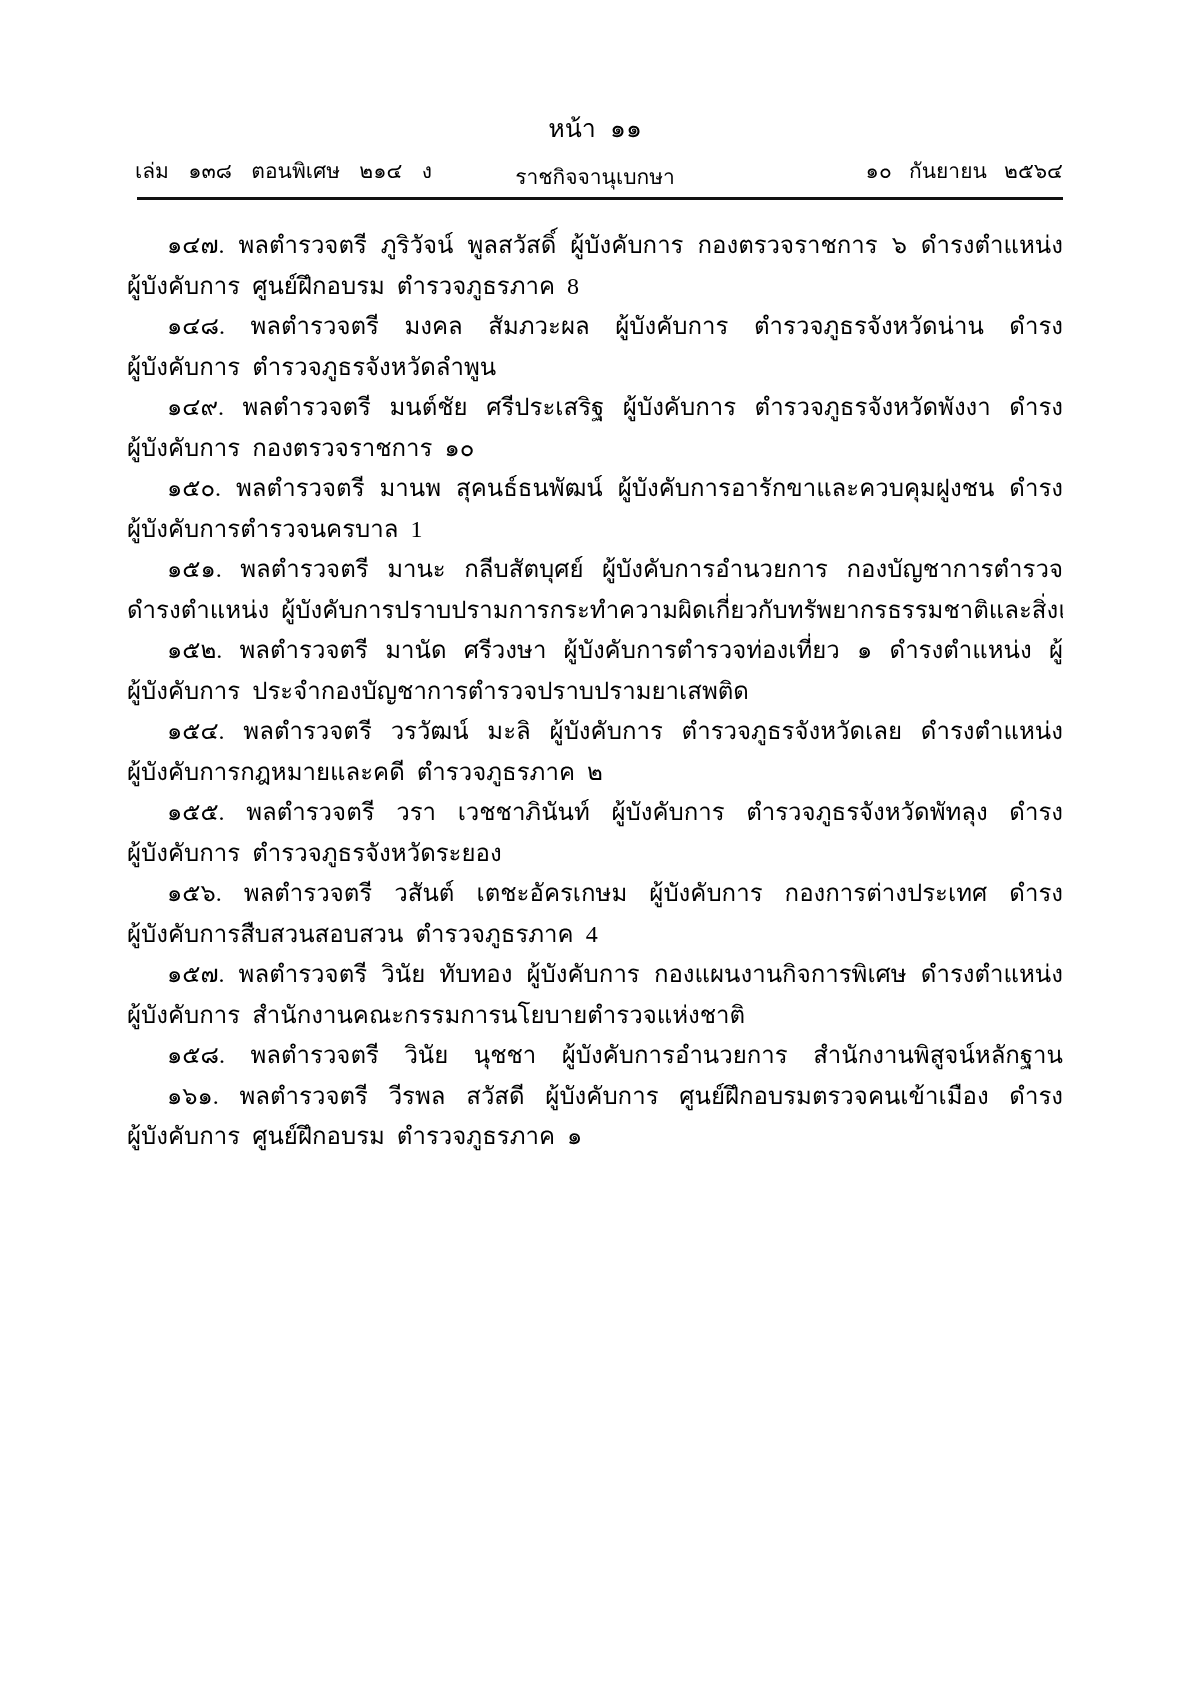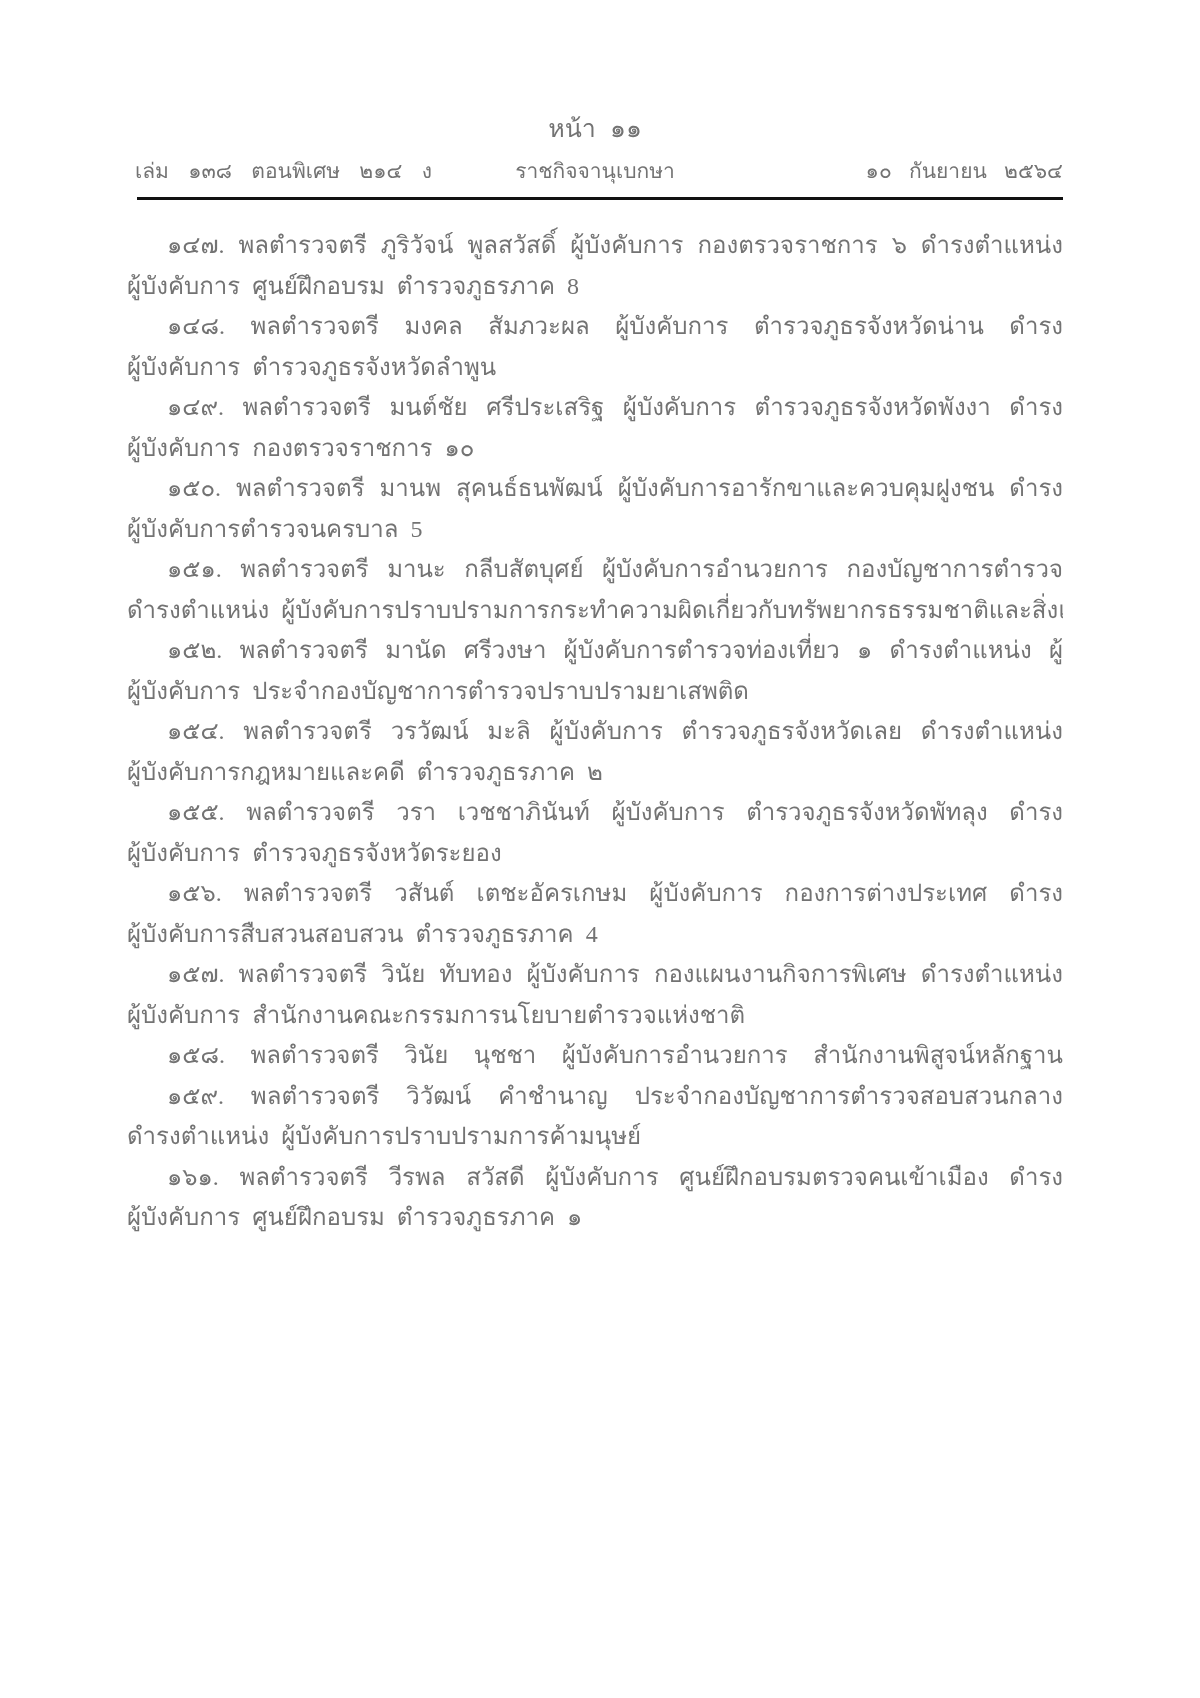--- a/index.html
+++ b/index.html
@@ -5,21 +5,21 @@
   html, body {
     margin: 0;
     padding: 0;
     background: #ffffff;
   }
   .page {
     position: relative;
     width: 1151px;
     height: 1698px;
     background: #ffffff;
-    color: #737373;
+    color: #000000;
     font-family: "Liberation Serif", "DejaVu Serif", serif;
     overflow: hidden;
   }
   .content {
     position: absolute;
     left: 127px;
     top: 0;
     width: 936px;
   }
   .gz-header {
@@ -42,22 +42,23 @@
     position: absolute;
     left: 8px;
     top: 0;
     word-spacing: 14px;
     white-space: nowrap;
   }
   .gazette-title {
     position: absolute;
     left: 50%;
     transform: translateX(-50%);
-    top: 0;
+    top: 8px;
     white-space: nowrap;
+    font-family: Liberation Mono, monospace;
   }
   .gazette-date {
     position: absolute;
     right: 0;
     top: 0;
     word-spacing: 12px;
     white-space: nowrap;
   }
   .header-rule {
     margin-top: 9px;
@@ -112,21 +113,21 @@
       <div class="entry">
         <div class="line l1">๑๔๘. พลตำรวจตรี มงคล สัมภวะผล ผู้บังคับการ ตำรวจภูธรจังหวัดน่าน ดำรงตำแหน่ง</div>
         <div class="line l2">ผู้บังคับการ ตำรวจภูธรจังหวัดลำพูน</div>
       </div>
       <div class="entry">
         <div class="line l1">๑๔๙. พลตำรวจตรี มนต์ชัย ศรีประเสริฐ ผู้บังคับการ ตำรวจภูธรจังหวัดพังงา ดำรงตำแหน่ง</div>
         <div class="line l2">ผู้บังคับการ กองตรวจราชการ ๑๐</div>
       </div>
       <div class="entry">
         <div class="line l1">๑๕๐. พลตำรวจตรี มานพ สุคนธ์ธนพัฒน์ ผู้บังคับการอารักขาและควบคุมฝูงชน ดำรงตำแหน่ง</div>
-        <div class="line l2">ผู้บังคับการตำรวจนครบาล 5</div>
+        <div class="line l2">ผู้บังคับการตำรวจนครบาล 1</div>
       </div>
       <div class="entry">
         <div class="line l1">๑๕๑. พลตำรวจตรี มานะ กลีบสัตบุศย์ ผู้บังคับการอำนวยการ กองบัญชาการตำรวจสอบสวนกลาง</div>
         <div class="line l2">ดำรงตำแหน่ง ผู้บังคับการปราบปรามการกระทำความผิดเกี่ยวกับทรัพยากรธรรมชาติและสิ่งแวดล้อม</div>
       </div>
       <div class="entry">
         <div class="line l1">๑๕๒. พลตำรวจตรี มานัด ศรีวงษา ผู้บังคับการตำรวจท่องเที่ยว ๑ ดำรงตำแหน่ง ผู้บังคับการ</div>
       </div>
       <div class="entry">
         <div class="line l2">ผู้บังคับการ ประจำกองบัญชาการตำรวจปราบปรามยาเสพติด</div>
@@ -144,23 +145,19 @@
         <div class="line l2">ผู้บังคับการสืบสวนสอบสวน ตำรวจภูธรภาค 4</div>
       </div>
       <div class="entry">
         <div class="line l1">๑๕๗. พลตำรวจตรี วินัย ทับทอง ผู้บังคับการ กองแผนงานกิจการพิเศษ ดำรงตำแหน่ง</div>
         <div class="line l2">ผู้บังคับการ สำนักงานคณะกรรมการนโยบายตำรวจแห่งชาติ</div>
       </div>
       <div class="entry">
         <div class="line l1">๑๕๘. พลตำรวจตรี วินัย นุชชา ผู้บังคับการอำนวยการ สำนักงานพิสูจน์หลักฐานตำรวจ</div>
       </div>
       <div class="entry">
-        <div class="line l1">๑๕๙. พลตำรวจตรี วิวัฒน์ คำชำนาญ ประจำกองบัญชาการตำรวจสอบสวนกลาง</div>
-        <div class="line l2">ดำรงตำแหน่ง ผู้บังคับการปราบปรามการค้ามนุษย์</div>
-      </div>
-      <div class="entry">
         <div class="line l1">๑๖๑. พลตำรวจตรี วีรพล สวัสดี ผู้บังคับการ ศูนย์ฝึกอบรมตรวจคนเข้าเมือง ดำรงตำแหน่ง</div>
         <div class="line l2">ผู้บังคับการ ศูนย์ฝึกอบรม ตำรวจภูธรภาค ๑</div>
       </div>
     </div>
 
   </div>
 </div>
 
 </body></html>

